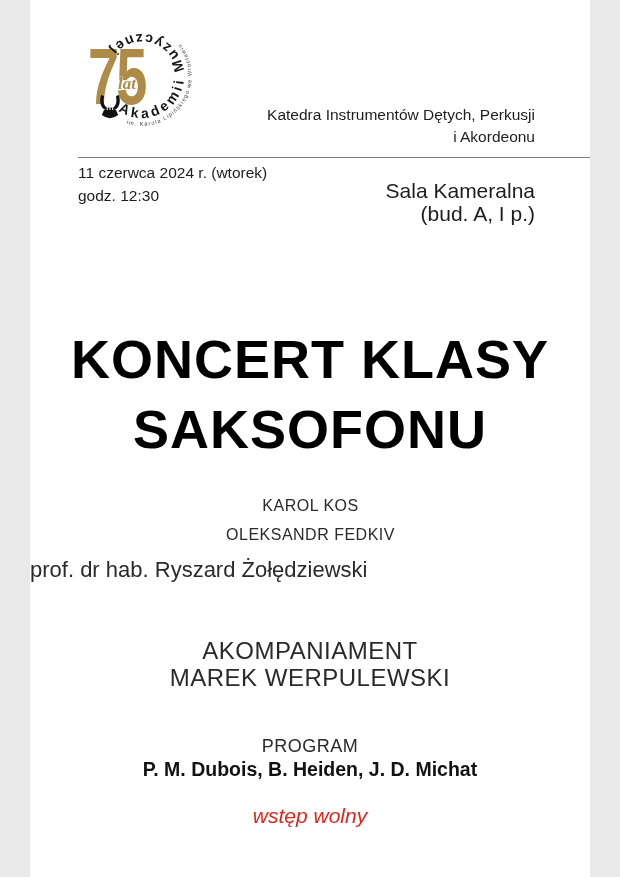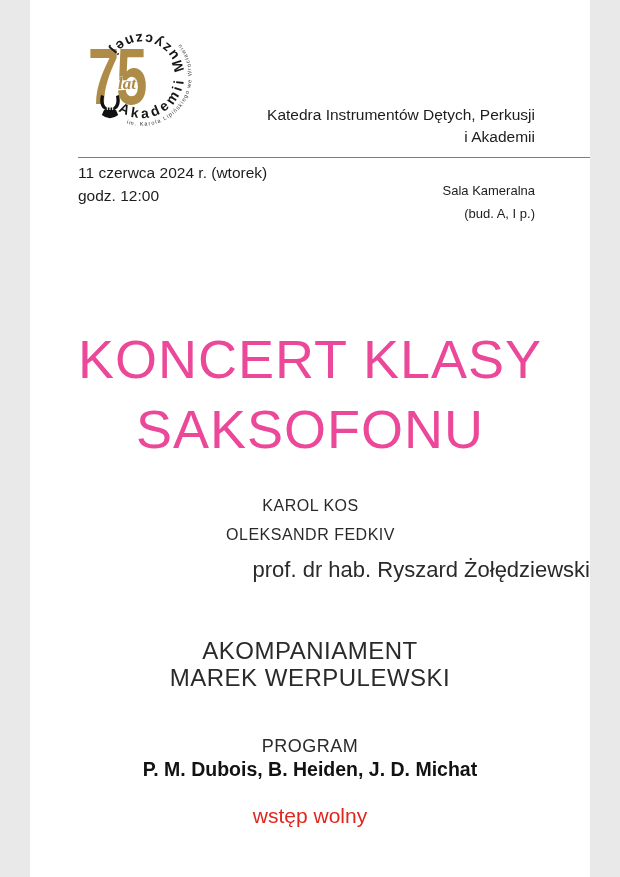--- a/index.html
+++ b/index.html
@@ -14,33 +14,33 @@
     position:absolute;right:55px;top:104px;text-align:right;
     font-size:15.5px;line-height:22px;
   }
   .rule{position:absolute;left:48px;top:157px;width:522px;height:1.4px;background:#7d7d7d;}
   .datetime{
     position:absolute;left:48px;top:162px;text-align:left;
     font-size:15.5px;line-height:22.5px;
   }
   .venue{
     position:absolute;right:55px;top:180px;text-align:right;
-    font-size:13px;line-height:22.5px;
+    font-size:21px;line-height:22.5px;
   }
   .title{
     position:absolute;left:0;right:0;top:324px;text-align:center;
-    font-size:54px;font-weight:normal;line-height:70px;letter-spacing:1px;
-    color:#ec4899;
+    font-size:54px;font-weight:bold;line-height:70px;letter-spacing:1px;
+    color:#000000;
   }
   .performers{
     position:absolute;left:1px;right:0;top:491px;text-align:center;
     font-size:16px;line-height:29px;letter-spacing:0.5px;color:#2a2a2a;
   }
   .professor{
-    position:absolute;left:0;right:0;top:557px;text-align:right;
+    position:absolute;left:0;right:0;top:557px;text-align:left;
     font-size:22px;color:#2a2a2a;
   }
   .accomp{
     position:absolute;left:0;right:0;top:637px;text-align:center;
     font-size:24px;line-height:27px;letter-spacing:0.5px;color:#2a2a2a;
   }
   .program-label{
     position:absolute;left:0;right:0;top:736px;text-align:center;
     font-size:18px;letter-spacing:0.5px;color:#2a2a2a;
   }
@@ -85,28 +85,28 @@
           <line x1="8.3" y1="3" x2="8.3" y2="15"></line>
           <line x1="11" y1="2.4" x2="11" y2="15"></line>
           <line x1="13.7" y1="3" x2="13.7" y2="15"></line>
         </g>
       </g>
     </svg>
   </div>
 
   <div class="dept">
     <div>Katedra Instrumentów Dętych, Perkusji</div>
-    <div>i Akademii</div>
+    <div>i Akordeonu</div>
   </div>
 
   <div class="rule"></div>
 
   <div class="datetime">
     <div>11 czerwca 2024 r. (wtorek)</div>
-    <div>godz. 12:00</div>
+    <div>godz. 12:30</div>
   </div>
 
   <div class="venue">
     <div>Sala Kameralna</div>
     <div>(bud. A, I p.)</div>
   </div>
 
   <div class="title">
     <div>KONCERT KLASY</div>
     <div>SAKSOFONU</div>
@@ -120,15 +120,15 @@
   <div class="professor">prof. dr hab. Ryszard Żołędziewski</div>
 
   <div class="accomp">
     <div>AKOMPANIAMENT</div>
     <div>MAREK WERPULEWSKI</div>
   </div>
 
   <div class="program-label">PROGRAM</div>
   <div class="program-composers">P. M. Dubois, B. Heiden, J. D. Michat</div>
 
-  <div class="admission" style="color: rgb(224, 38, 28);">wstęp wolny</div>
+  <div class="admission" style="color: rgb(224, 38, 28); font-style: italic;">wstęp wolny</div>
 
 </div>
 
 </body></html>

